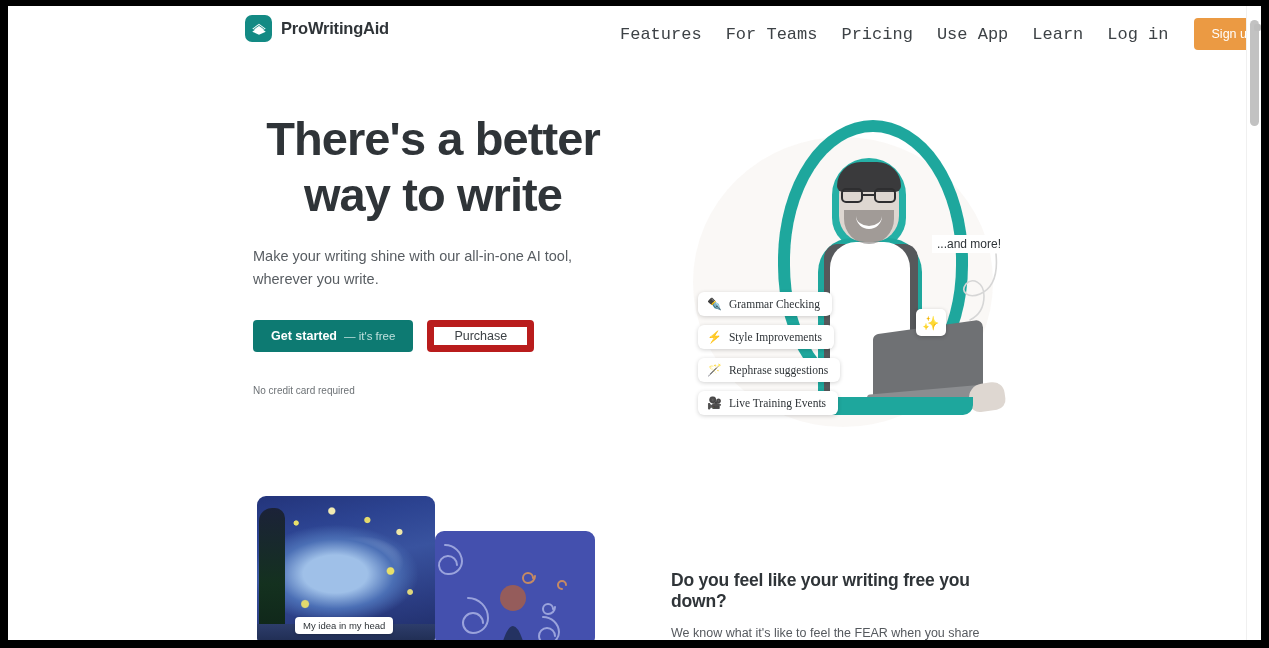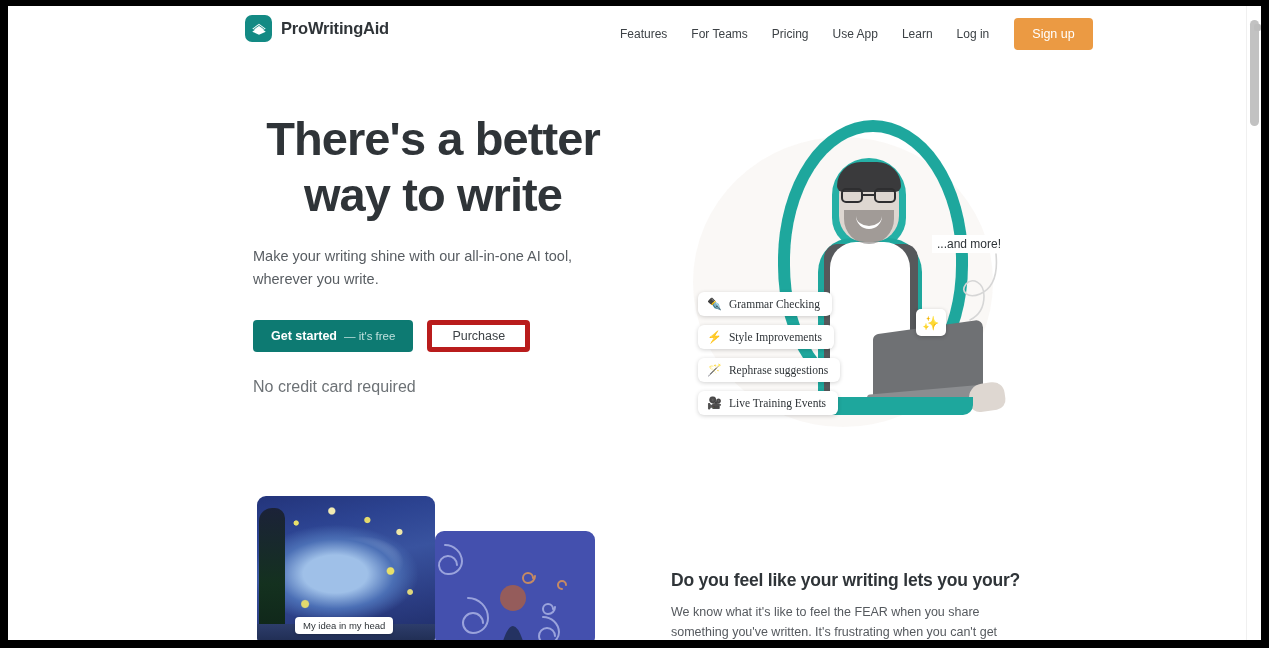--- a/index.html
+++ b/index.html
@@ -90,25 +90,26 @@
   }
   #main-nav {
     position: absolute;
     left: 600px; top: 0;
     height: 56px;
     display: flex;
     align-items: center;
     gap: 0px;
   }
   .nav-link {
-    font-size: 12px;
+    font-size: 17px;
     color: #3d4246;
     text-decoration: none;
     padding: 6px 12px;
     white-space: nowrap;
+    font-family: Liberation Mono, monospace;
   }
   #signup-button {
     margin-left: 13px;
     background: #eb9a43;
     color: #ffffff;
     font-size: 12.5px;
     border: none;
     border-radius: 4px;
     padding: 9px 18px;
     cursor: pointer;
@@ -159,32 +160,32 @@
     font-family: "Liberation Sans", sans-serif;
   }
   #get-started-label {
     color: #ffffff; font-size: 12.5px; font-weight: bold;
   }
   #get-started-note {
     color: #bfe0dd; font-size: 11.5px;
   }
   #purchase-button {
     background: #ffffff;
-    border: 5px solid #b91c1c;
+    border: 7px solid #b91c1c;
     border-radius: 4px;
     height: 32px;
     padding: 0 20px;
     color: #3d4246;
     font-size: 12.5px;
     cursor: pointer;
     font-family: "Liberation Sans", sans-serif;
   }
   #no-credit-card {
-    margin-top: 26px;
-    font-size: 16px;
+    margin-top: 33px;
+    font-size: 10px;
     color: #6d7276;
   }
 
   
   #hero-art {
     position: absolute;
     left: 660px; top: 50px;
     width: 360px; height: 340px;
   }
   #art-blob {
@@ -600,21 +601,21 @@
                 <path d="M131 54 a4 4 0 1 0 -4 4"></path>
               </g>
               <circle cx="78" cy="67" r="13" fill="#b0603f" opacity=".75"></circle>
               <path d="M68 110 q10 -30 20 0" fill="#1d2a4e" opacity=".8"></path>
             </svg>
           </div>
 
         </div>
 
         <div id="section-two-copy">
-          <h2 id="section-two-title">Do you feel like your writing lets you your?</h2>
+          <h2 id="section-two-title">Do you feel like your writing free you down?</h2>
           <p id="section-two-body">We know what it's like to feel the FEAR when you share something you've written. It's frustrating when you can't get your writing to do your ideas justice.</p>
         </div>
 
       </section>
 
     </div>
 
     <div id="scrollbar">
       <div id="scrollbar-thumb">
         <div id="scrollbar-grip"></div>

